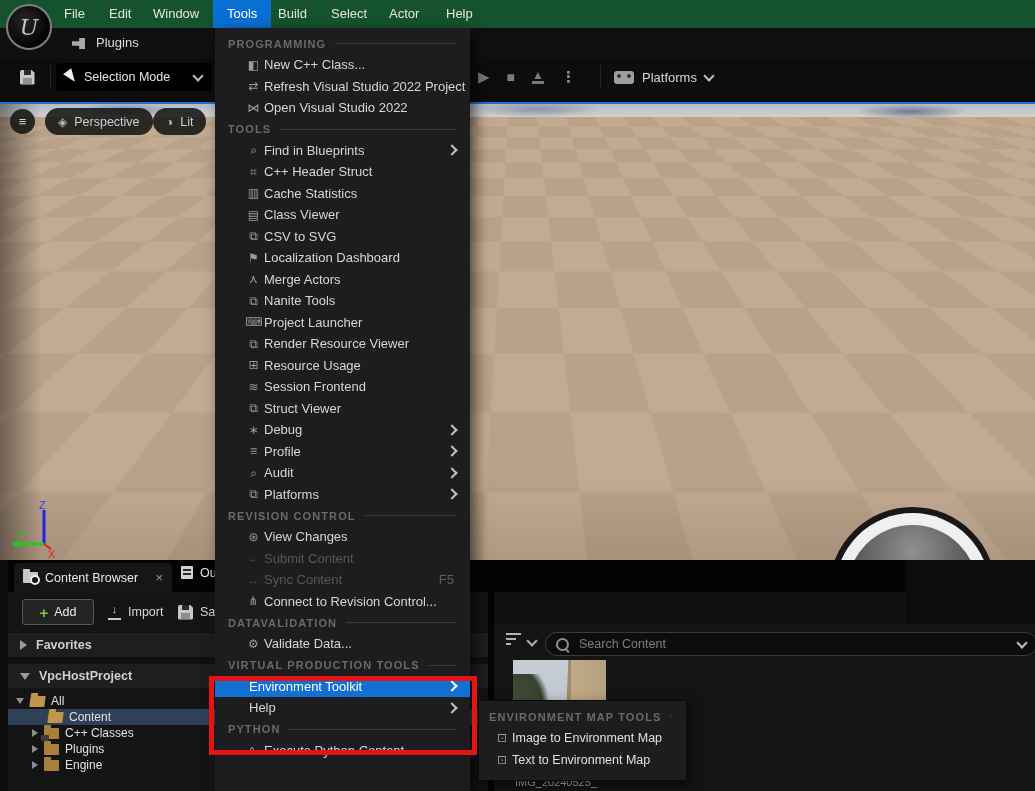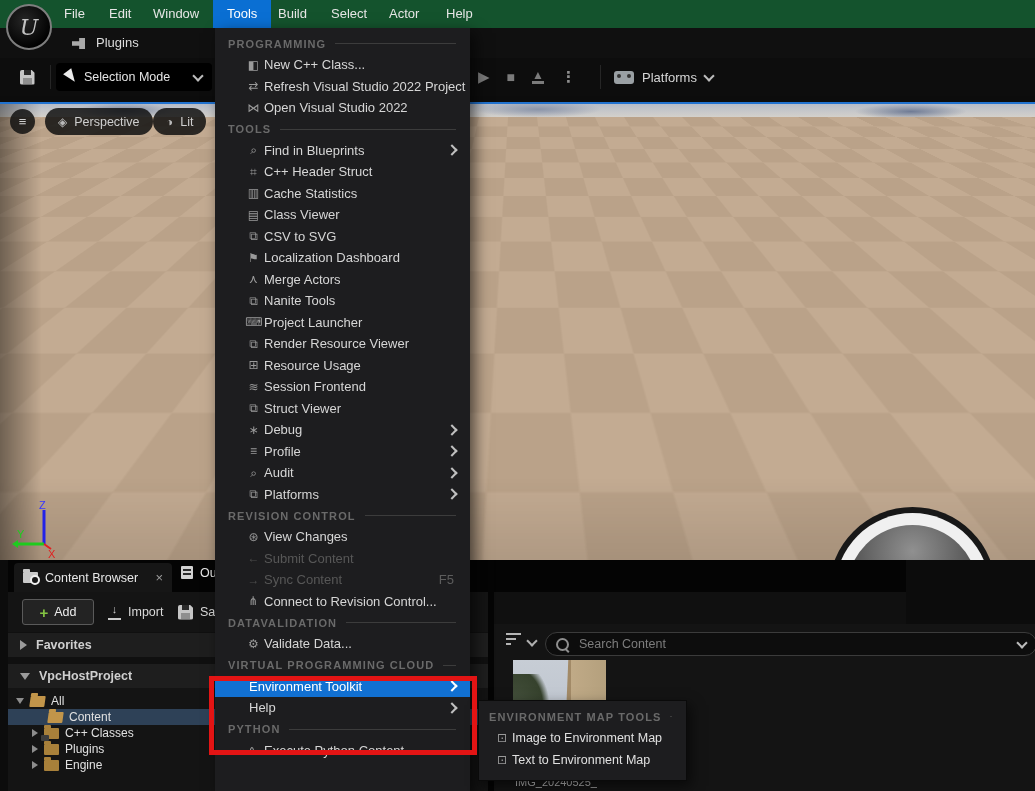--- a/index.html
+++ b/index.html
@@ -446,21 +446,21 @@
     <div class="mhead">
         <span>DATAVALIDATION</span>
         <span class="hline"></span>
       </div>
     <div class="mrow">
         <span class="micon">⚙</span>
         <span class="mlabel">Validate Data...</span>
       </div>
 
     <div class="mhead">
-        <span>VIRTUAL PROGRAMMING CLOUD</span>
+        <span>VIRTUAL PRODUCTION TOOLS</span>
         <span class="hline"></span>
       </div>
     <div class="mrow hl noicon">
         <span class="mlabel">Environment Toolkit</span>
         <span class="chev-r"></span>
       </div>
     <div class="mrow noicon">
         <span class="mlabel">Help</span>
         <span class="chev-r"></span>
       </div>

